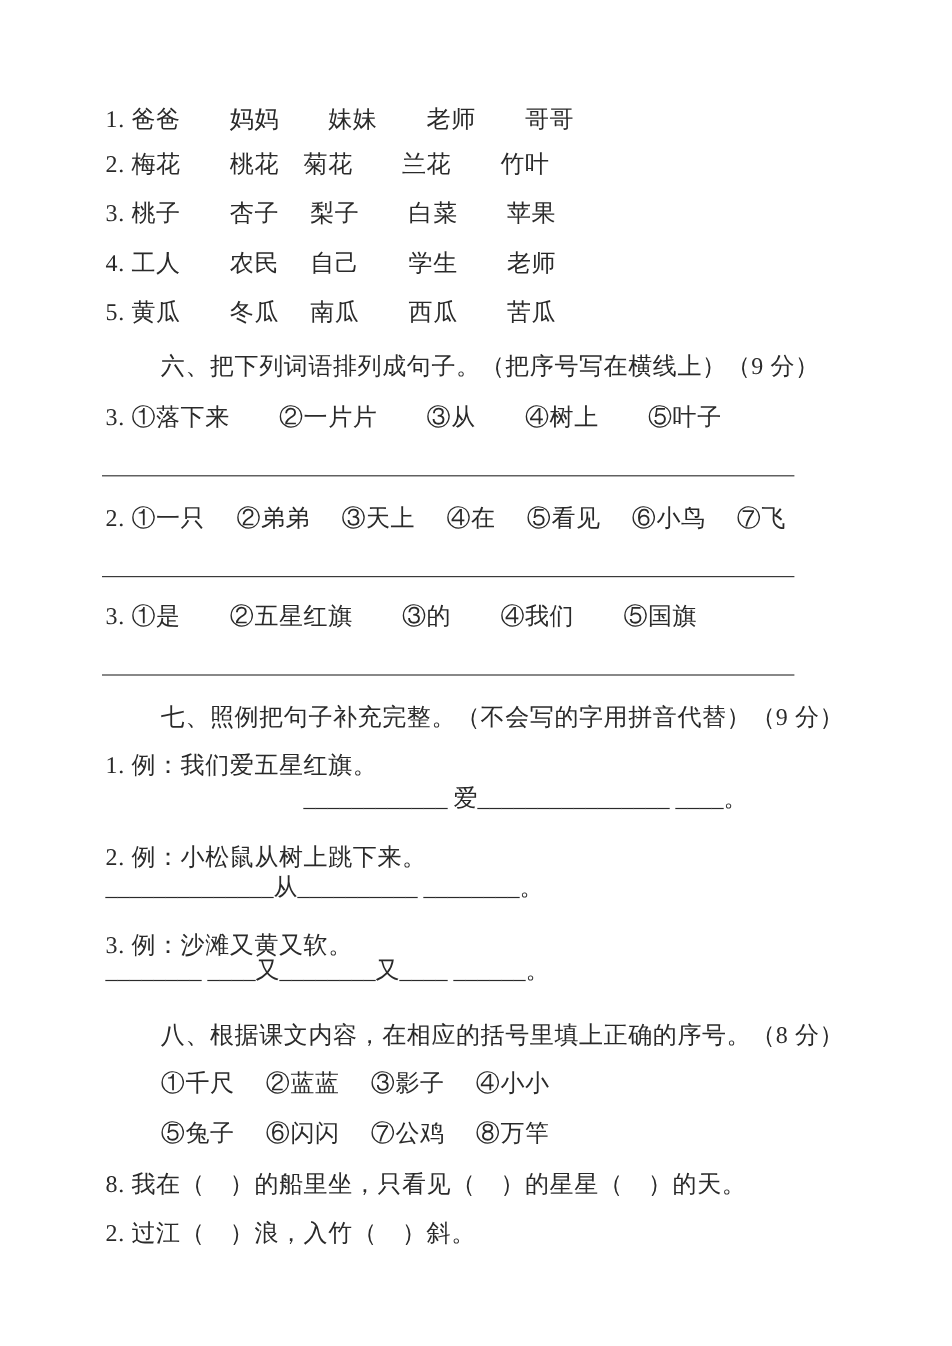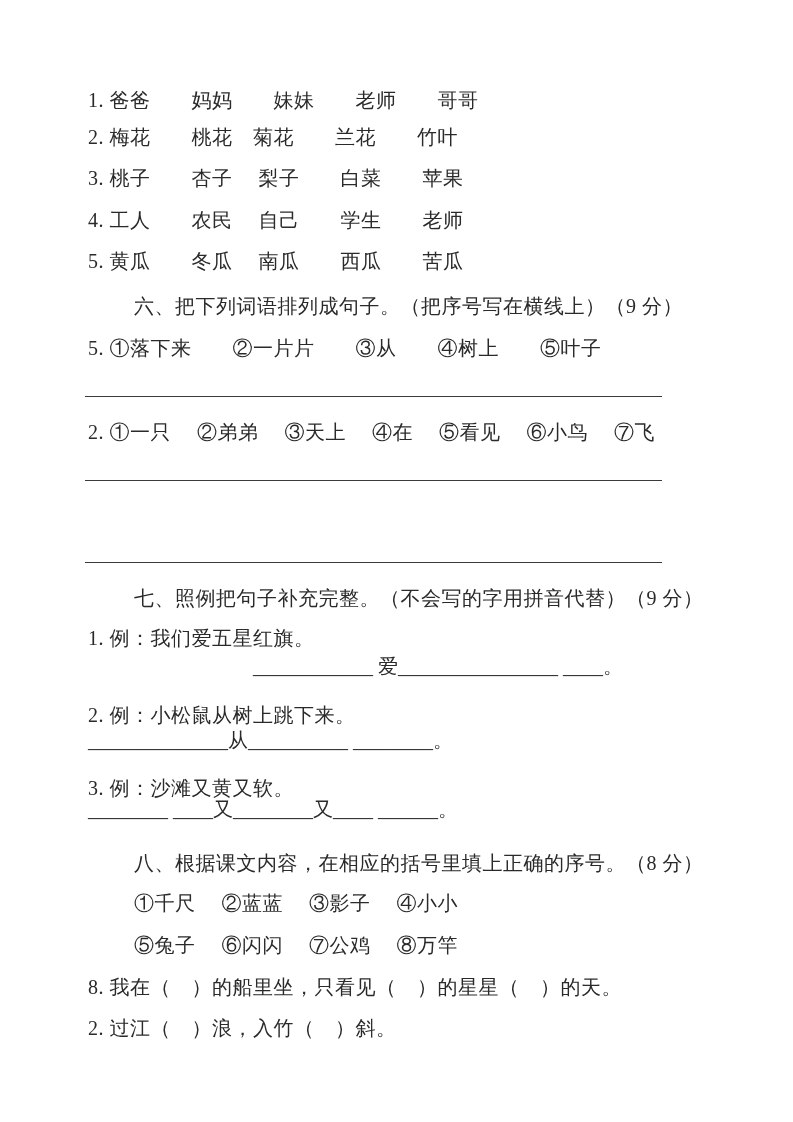--- a/index.html
+++ b/index.html
@@ -37,24 +37,25 @@
 
 <div class="page">
 
   <div class="line" style="top:86px">1. 爸爸　　妈妈　　妹妹　　老师　　哥哥</div>
   <div class="line" style="top:123px">2. 梅花　　桃花　菊花　　兰花　　竹叶</div>
   <div class="line" style="top:164px">3. 桃子　　杏子　 梨子　　白菜　　苹果</div>
   <div class="line" style="top:206px">4. 工人　　农民　 自己　　学生　　老师</div>
   <div class="line" style="top:247px">5. 黄瓜　　冬瓜　 南瓜　　西瓜　　苦瓜</div>
 
   <div class="line heading" style="top:292px">六、把下列词语排列成句子。（把序号写在横线上）（9 分）</div>
-  <div class="line" style="top:334px">5. ①落下来　　②一片片　　③从　　④树上　　⑤叶子</div>
+  <div class="line" style="top:334px">3. ①落下来　　②一片片　　③从　　④树上　　⑤叶子</div>
   <div class="rule" style="top:396px"></div>
   <div class="line" style="top:418px">2. ①一只　 ②弟弟　 ③天上　 ④在　 ⑤看见　 ⑥小鸟　 ⑦飞</div>
   <div class="rule" style="top:480px"></div>
+  <div class="line" style="top:500px">3. ①是　　②五星红旗　　③的　　④我们　　⑤国旗</div>
   <div class="rule" style="top:562px"></div>
 
   <div class="line heading" style="top:584px">七、照例把句子补充完整。（不会写的字用拼音代替）（9 分）</div>
   <div class="line" style="top:624px">1. 例：我们爱五星红旗。</div>
   <div class="line blank-line indent" style="top:652px">____________ 爱________________ ____。</div>
   <div class="line" style="top:701px">2. 例：小松鼠从树上跳下来。</div>
   <div class="line blank-line" style="top:726px">______________从__________ ________。</div>
   <div class="line" style="top:774px">3. 例：沙滩又黄又软。</div>
   <div class="line blank-line" style="top:795px">________ ____又________又____ ______。</div>
 

